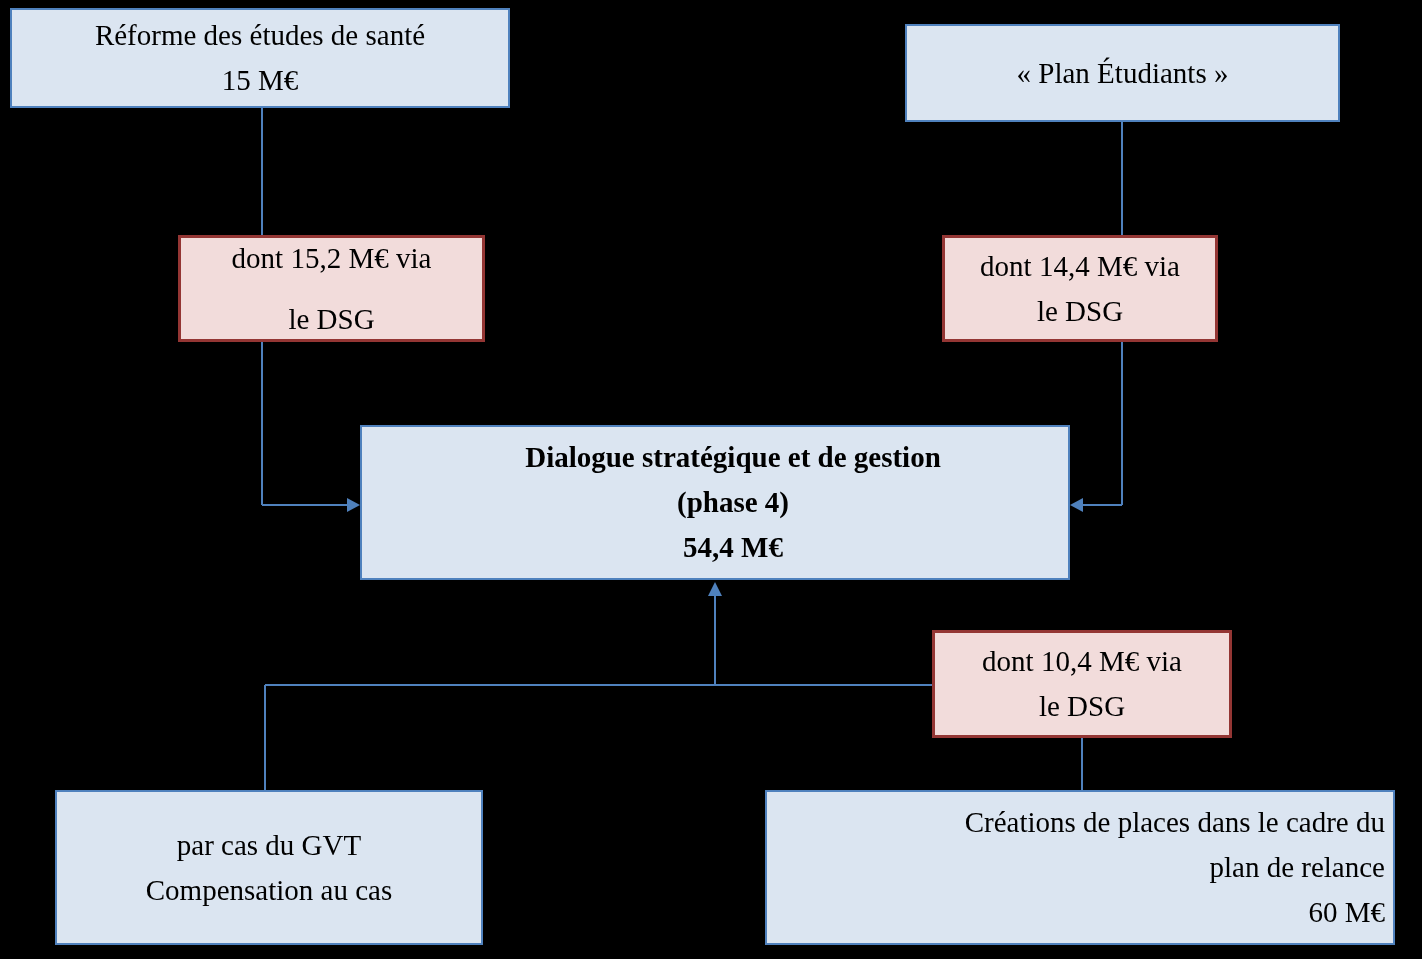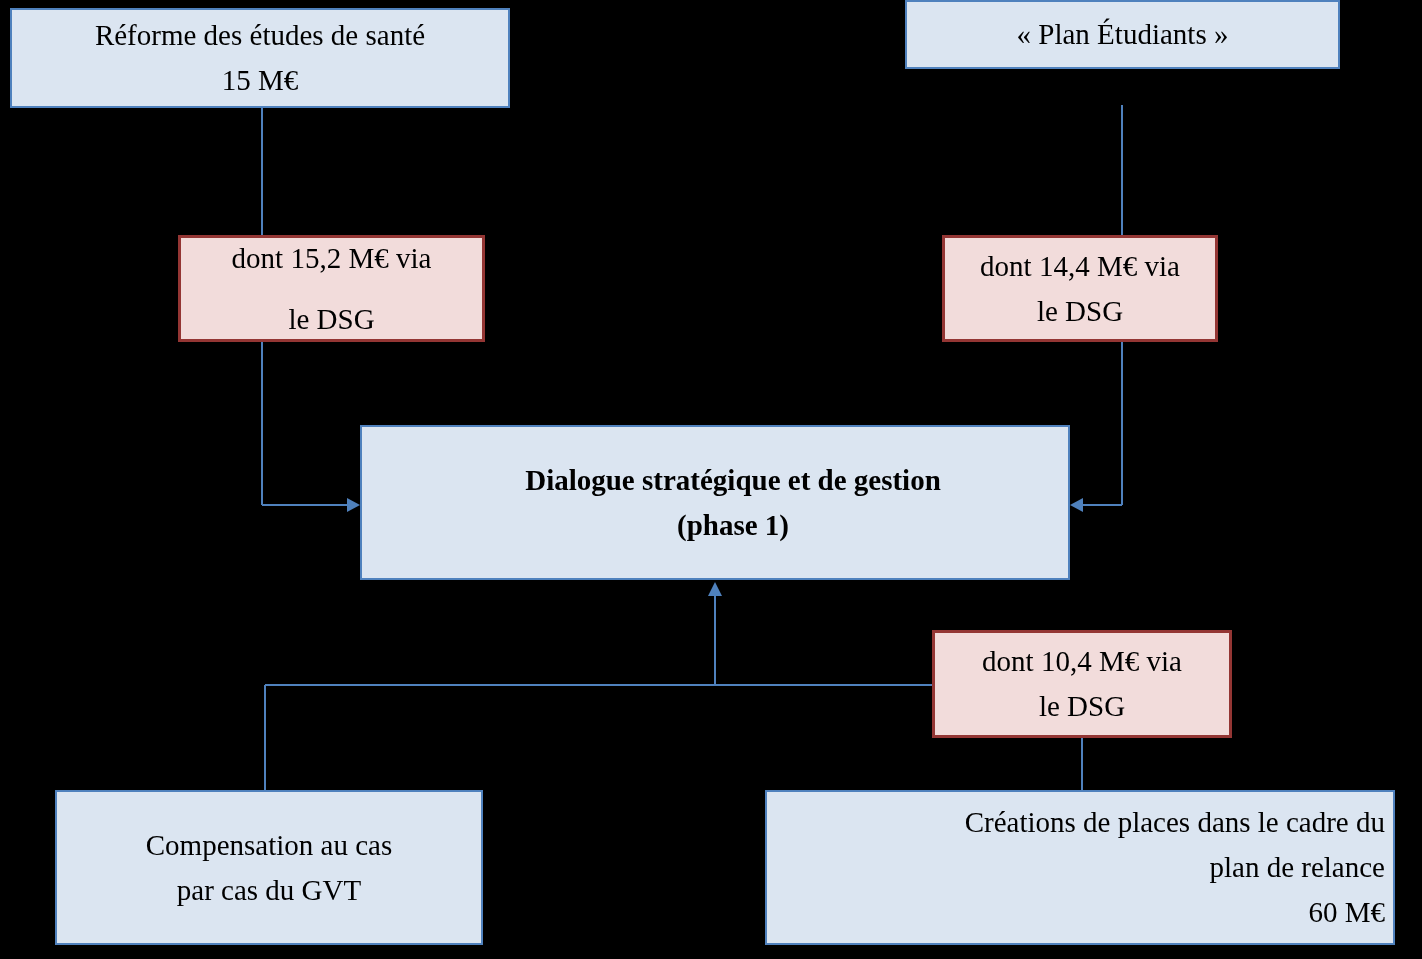--- a/index.html
+++ b/index.html
@@ -74,47 +74,48 @@
       <polygon points="1070,505 1083,498 1083,512"></polygon>
       <polygon points="715,582 708,596 722,596"></polygon>
     </g>
   </svg>
 
   <div class="box blue" style="left:10px; top:8px; width:500px; height:100px;">
     <span class="line">Réforme des études de santé</span>
     <span class="line">15 M€</span>
   </div>
 
-  <div class="box blue" style="left:905px; top:0; width:435px; height:69px;">
+  <div class="box blue" style="left:905px; top:24px; width:435px; height:98px;">
     <span class="line">« Plan Étudiants »</span>
   </div>
 
   <div class="box pink" style="left:178px; top:235px; width:307px; height:107px;gap:16px;">
     <span class="line">dont 15,2 M€ via</span>
     <span class="line">le DSG</span>
   </div>
 
   <div class="box pink" style="left:942px; top:235px; width:276px; height:107px;">
     <span class="line">dont 14,4 M€ via</span>
     <span class="line">le DSG</span>
   </div>
 
   <div class="box blue bold" style="left:360px; top:425px; width:710px; height:155px;padding-left:44px;">
     <span class="line">Dialogue stratégique et de gestion</span>
-    <span class="line">(phase 1)</span>
+    <span class="line">(phase 4)</span>
+    <span class="line">54,4 M€</span>
   </div>
 
   <div class="box pink" style="left:932px; top:630px; width:300px; height:108px;">
     <span class="line">dont 10,4 M€ via</span>
     <span class="line">le DSG</span>
   </div>
 
   <div class="box blue" style="left:55px; top:790px; width:428px; height:155px;">
+    <span class="line">par cas du GVT</span>
     <span class="line">Compensation au cas</span>
-    <span class="line">par cas du GVT</span>
   </div>
 
   <div class="box blue" style="left:765px; top:790px; width:630px; height:155px;align-items:flex-end;">
     <span class="line">Créations de places dans le cadre du</span>
     <span class="line">plan de relance</span>
     <span class="line">60 M€</span>
   </div>
 
 </div>
 

